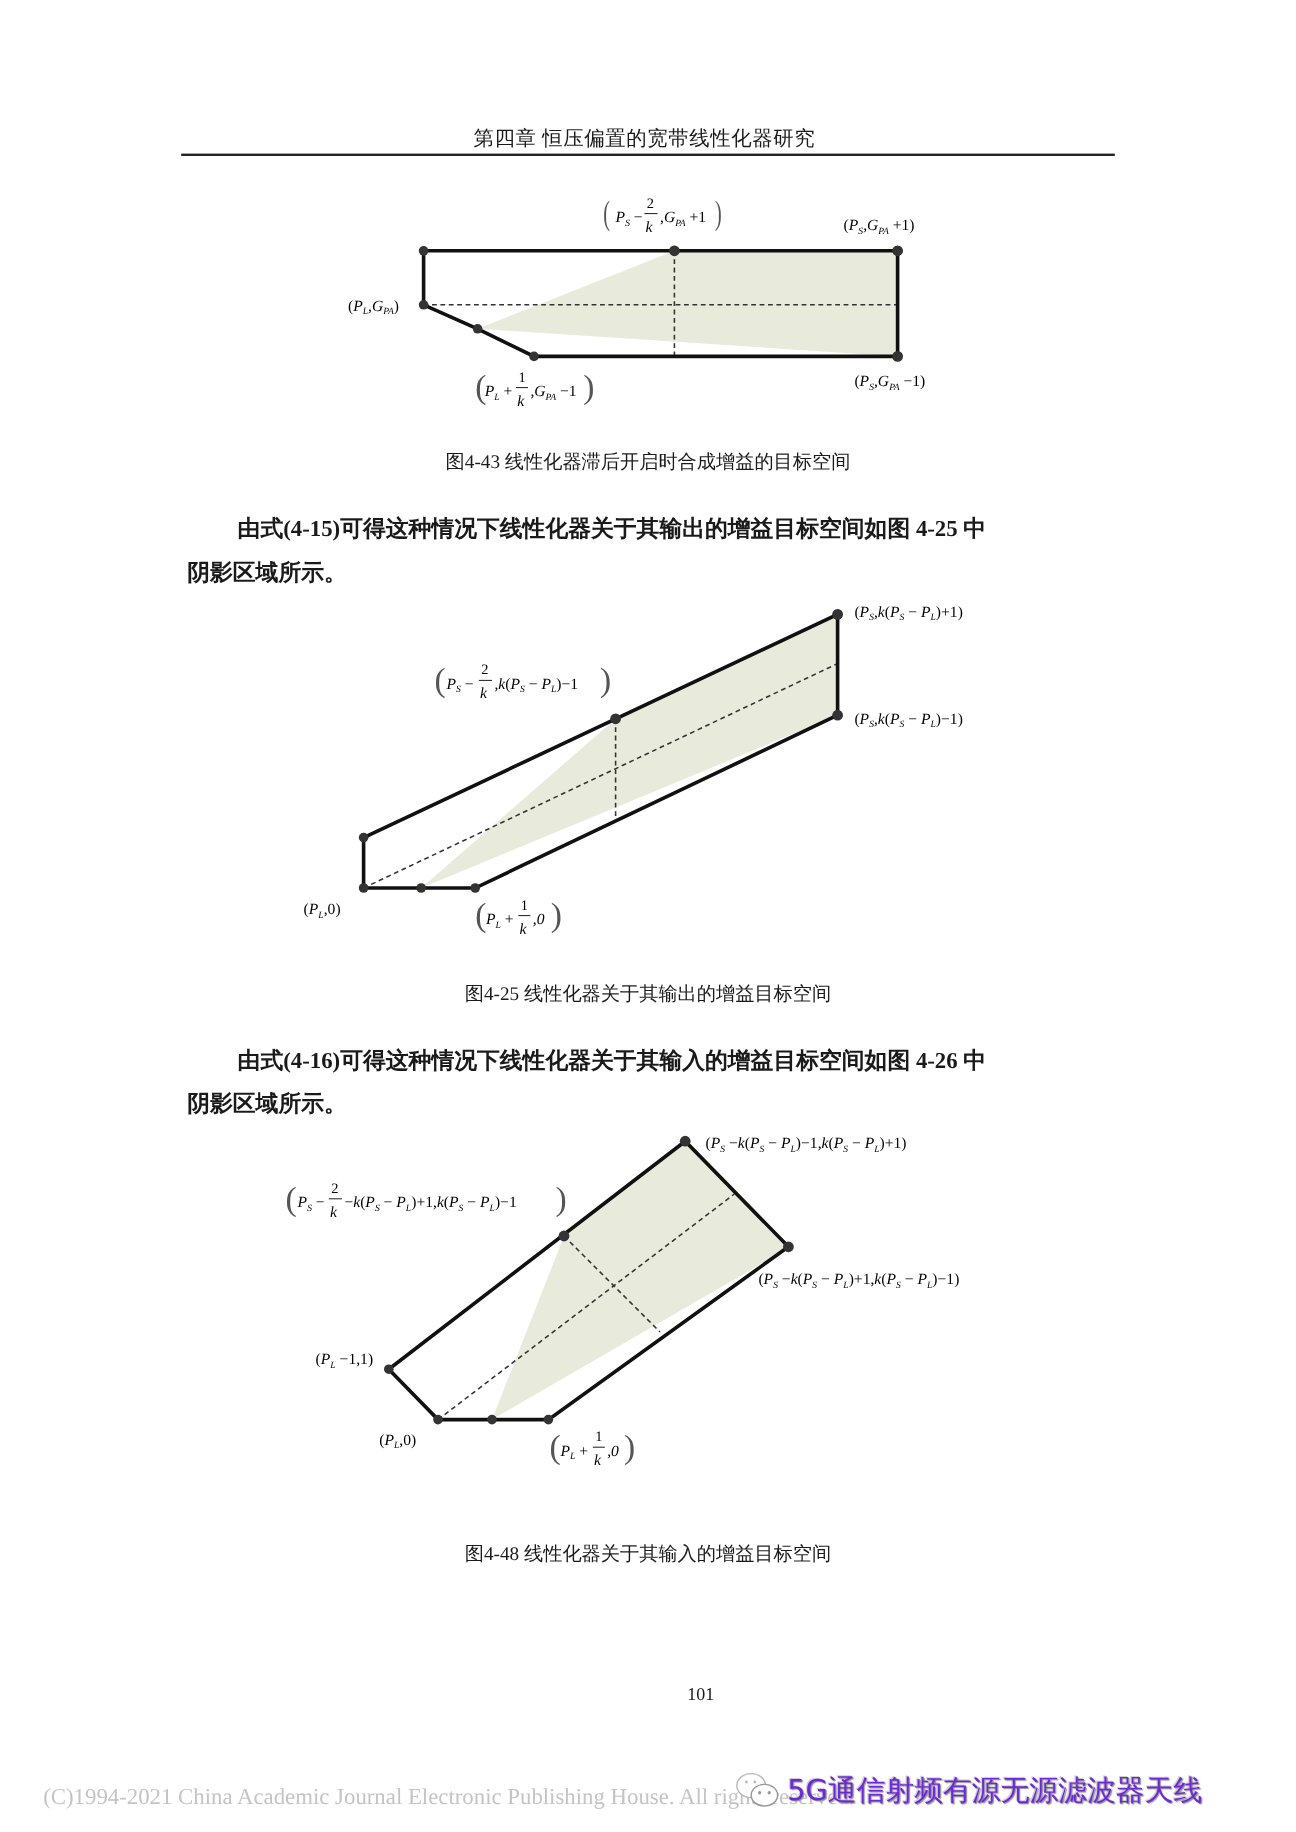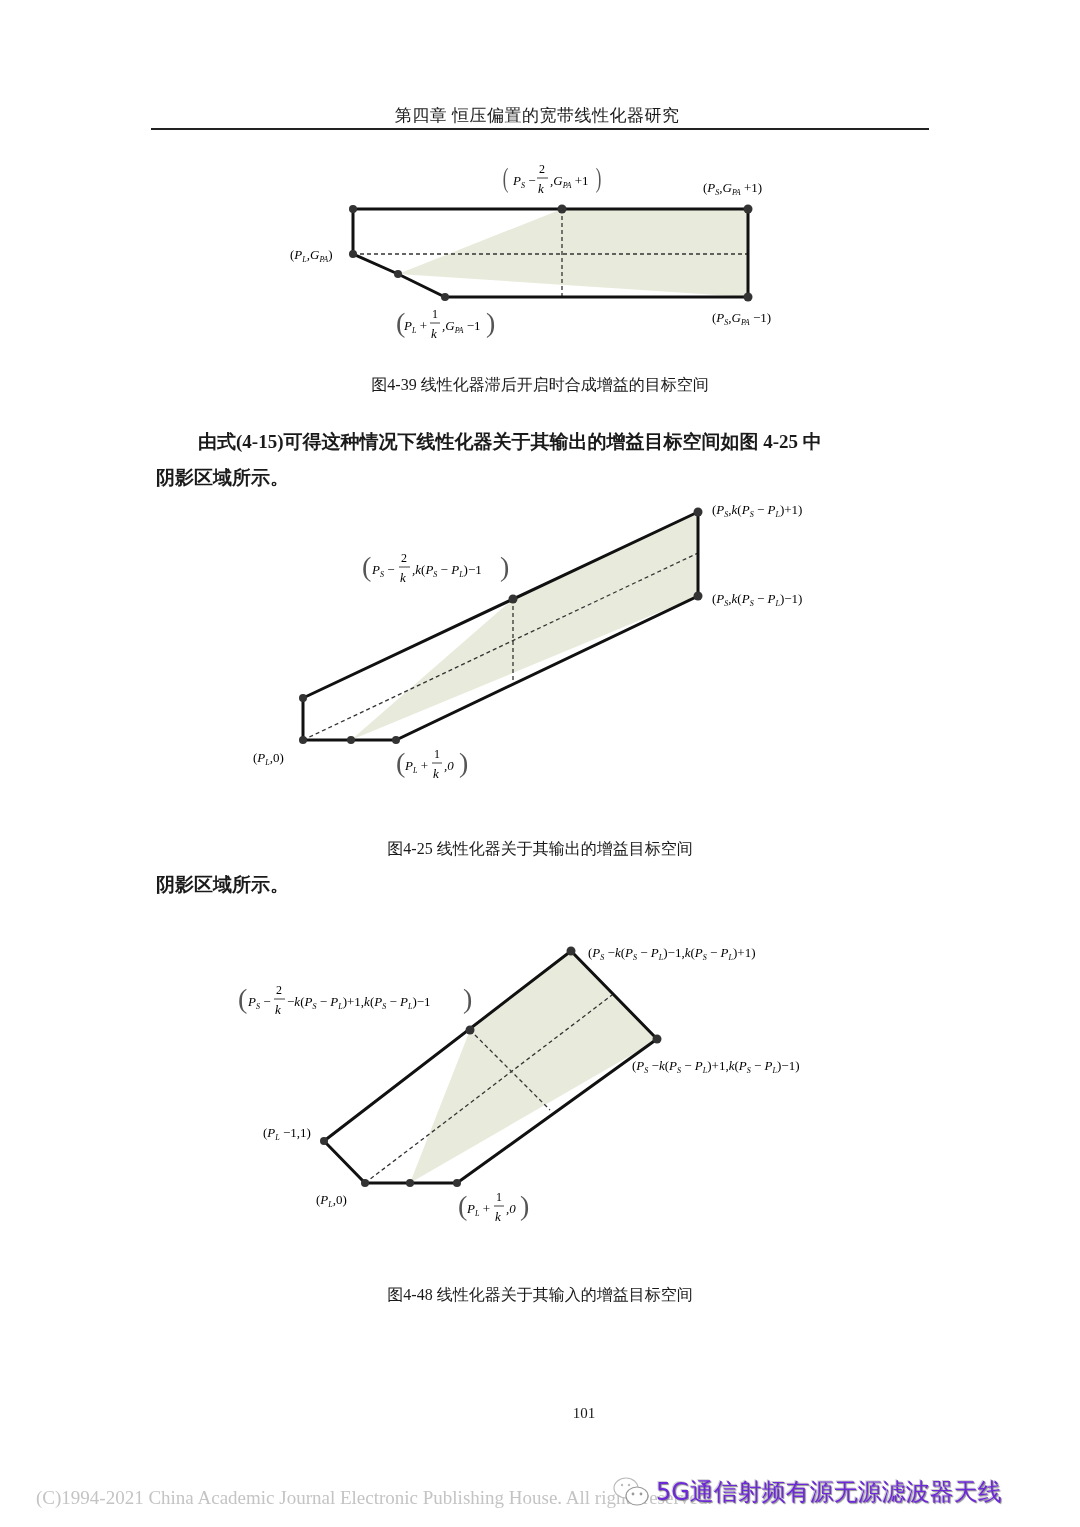--- a/index.html
+++ b/index.html
@@ -58,21 +58,21 @@
     <text x="404" y="330" class="lbl">P<tspan class="sub" dy="3">L</tspan><tspan dy="-3" font-style="normal"> + </tspan></text>
     <text x="432" y="318" font-size="12">1</text>
     <line x1="430" y1="323" x2="440" y2="323" stroke="#111" stroke-width="0.8"></line>
     <text x="431" y="338" class="lbl">k</text>
     <text x="442" y="330" class="lbl">,G<tspan class="sub" dy="3">PA</tspan><tspan dy="-3" font-style="normal"> −1</tspan></text>
     <text x="486" y="332" font-size="28" fill="#555">)</text>
   </g>
   <text x="712" y="322" class="lbl"><tspan font-style="normal">(</tspan>P<tspan class="sub" dy="3">S</tspan><tspan dy="-3">,G</tspan><tspan class="sub" dy="3">PA</tspan><tspan dy="-3" font-style="normal"> −1)</tspan></text>
 </svg>
 
-<div class="abs caption" style="top:375px">图4-39  线性化器滞后开启时合成增益的目标空间</div>
+<div class="abs caption" style="top:375px">图4-43  线性化器滞后开启时合成增益的目标空间</div>
 
 <div class="abs para" style="top:424px">
   <div><span class="indent"></span><span>由式(4-15)可得这种情况下线性化器关于其输出的增益目标空间如图  4-25  中</span></div>
   <div>阴影区域所示。</div>
 </div>
 
 <svg class="abs" style="left:0;top:495px" width="1080" height="300" viewBox="0 495 1080 300">
   <polygon points="513,599 698,512 698,596 590,641 351,740" fill="#e8ebdb"></polygon>
   <line x1="303" y1="740" x2="698" y2="553" stroke="#333" stroke-width="1.3" stroke-dasharray="4,3"></line>
   <line x1="513" y1="599" x2="513" y2="685" stroke="#333" stroke-width="1.3" stroke-dasharray="4,3"></line>
@@ -102,23 +102,24 @@
     <text x="396" y="772" font-size="28" fill="#555">(</text>
     <text x="405" y="770" class="lbl">P<tspan class="sub" dy="3">L</tspan><tspan dy="-3" font-style="normal"> + </tspan></text>
     <text x="434" y="758" font-size="12">1</text>
     <line x1="432" y1="763" x2="442" y2="763" stroke="#111" stroke-width="0.8"></line>
     <text x="433" y="778" class="lbl">k</text>
     <text x="444" y="770" class="lbl" font-style="normal">,0</text>
     <text x="459" y="772" font-size="28" fill="#555">)</text>
   </g>
 </svg>
 
-<div class="abs caption" style="top:839px">图4-25  线性化器关于其输出的增益目标空间</div>
+<div class="abs caption" style="top:818px">图4-25  线性化器关于其输出的增益目标空间</div>
 
 <div class="abs para" style="top:867px">
+  <div><span class="indent"></span><span>由式(4-16)可得这种情况下线性化器关于其输入的增益目标空间如图  4-26  中</span></div>
   <div>阴影区域所示。</div>
 </div>
 
 <svg class="abs" style="left:0;top:935px" width="1080" height="300" viewBox="0 935 1080 300">
   <polygon points="470,1030 571,951 657,1039 640,1050 410,1183" fill="#e8ebdb"></polygon>
   <line x1="365" y1="1183" x2="612" y2="995" stroke="#333" stroke-width="1.3" stroke-dasharray="4,3"></line>
   <line x1="470" y1="1030" x2="550" y2="1110" stroke="#333" stroke-width="1.3" stroke-dasharray="4,3"></line>
   <polyline points="324,1141 571,951 657,1039 457,1183 365,1183 324,1141" fill="none" stroke="#111" stroke-width="3"></polyline>
   <g fill="#333">
     <circle cx="324" cy="1141" r="4"></circle>

